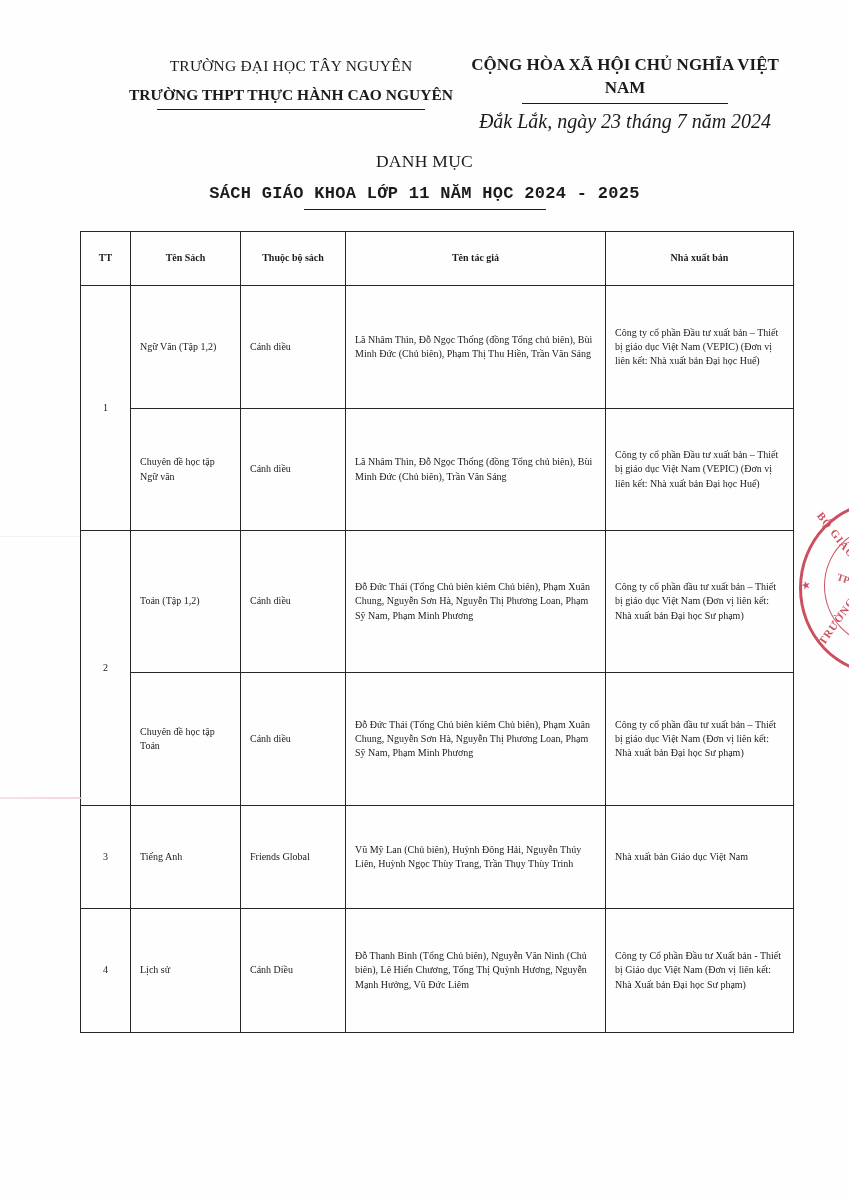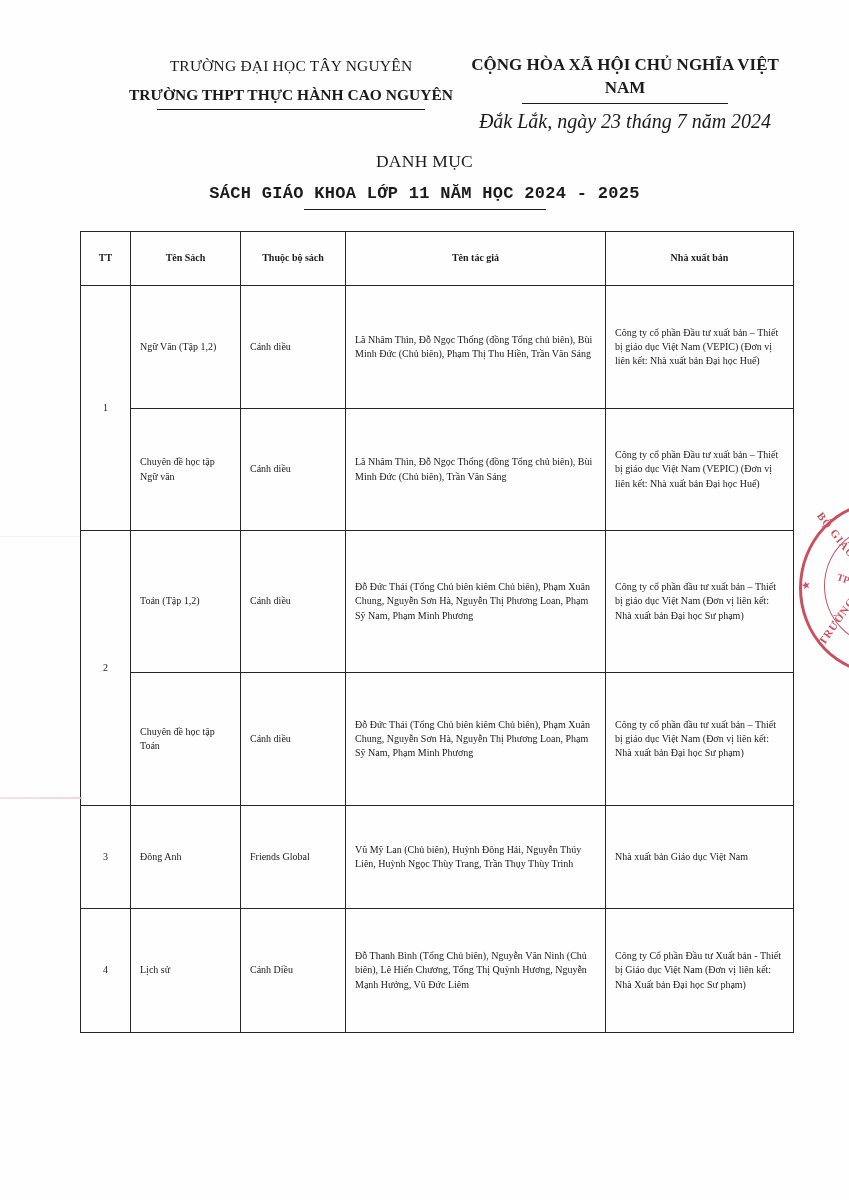--- a/index.html
+++ b/index.html
@@ -123,21 +123,21 @@
     </tr>
     <tr style="height:133px;">
       <td class="book">Chuyên đề học tập Toán</td>
       <td class="series">Cánh diều</td>
       <td class="auth">Đỗ Đức Thái (Tổng Chủ biên kiêm Chủ biên), Phạm Xuân Chung, Nguyễn Sơn Hà, Nguyễn Thị Phương Loan, Phạm Sỹ Nam, Phạm Minh Phương</td>
       <td class="pub">Công ty cổ phần đầu tư xuất bản – Thiết bị giáo dục Việt Nam (Đơn vị liên kết: Nhà xuất bản Đại học Sư phạm)</td>
     </tr>
 
     <tr style="height:103px;">
       <td class="tt">3</td>
-      <td class="book">Đông Anh</td>
+      <td class="book">Tiếng Anh</td>
       <td class="series">Friends Global</td>
       <td class="auth">Vũ Mỹ Lan (Chủ biên), Huỳnh Đông Hải, Nguyễn Thúy Liên, Huỳnh Ngọc Thùy Trang, Trần Thụy Thùy Trinh</td>
       <td class="pub">Nhà xuất bản Giáo dục Việt Nam</td>
     </tr>
 
     <tr style="height:124px;">
       <td class="tt">4</td>
       <td class="book">Lịch sử</td>
       <td class="series">Cánh Diều</td>
       <td class="auth">Đỗ Thanh Bình (Tổng Chủ biên), Nguyễn Văn Ninh (Chủ biên), Lê Hiến Chương, Tống Thị Quỳnh Hương, Nguyễn Mạnh Hưởng, Vũ Đức Liêm</td>

